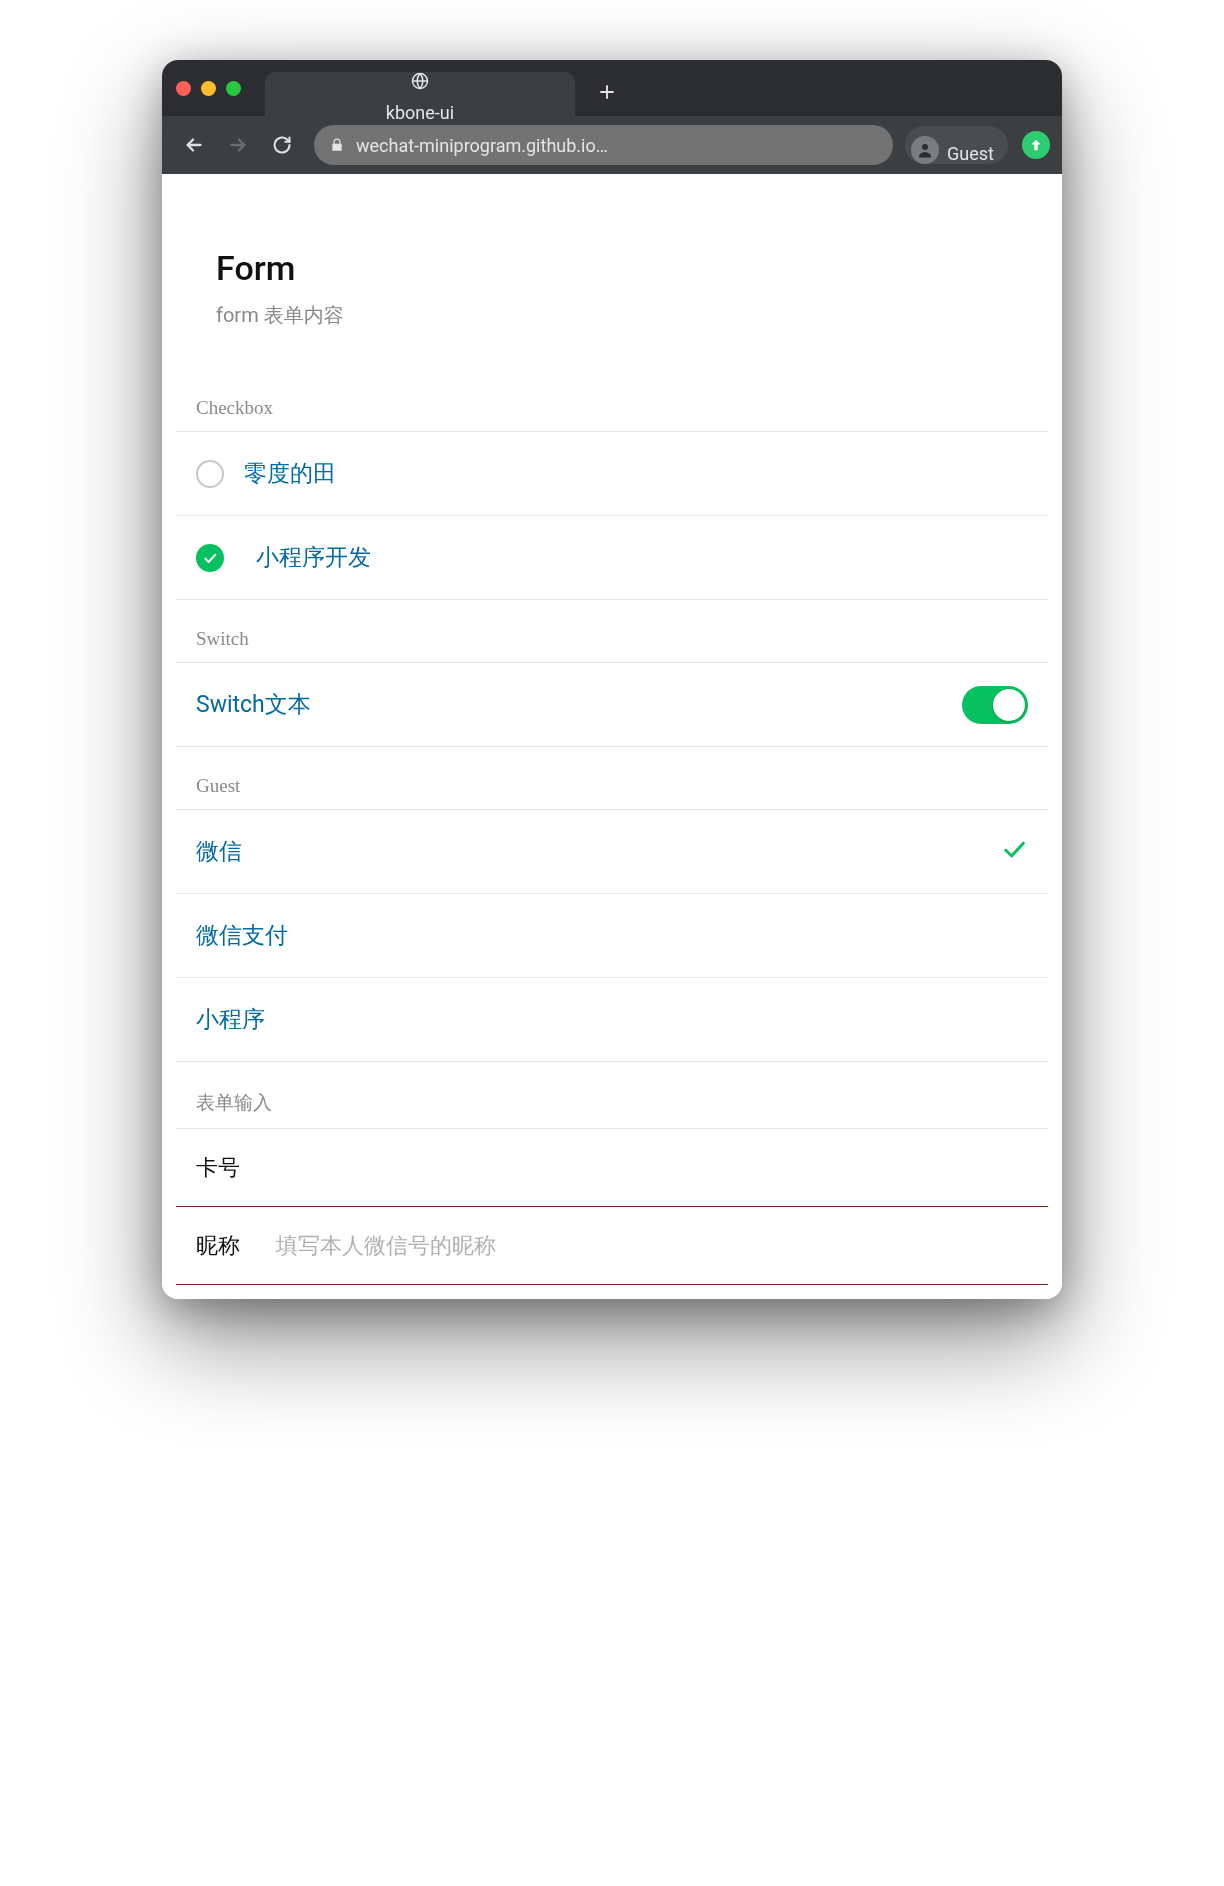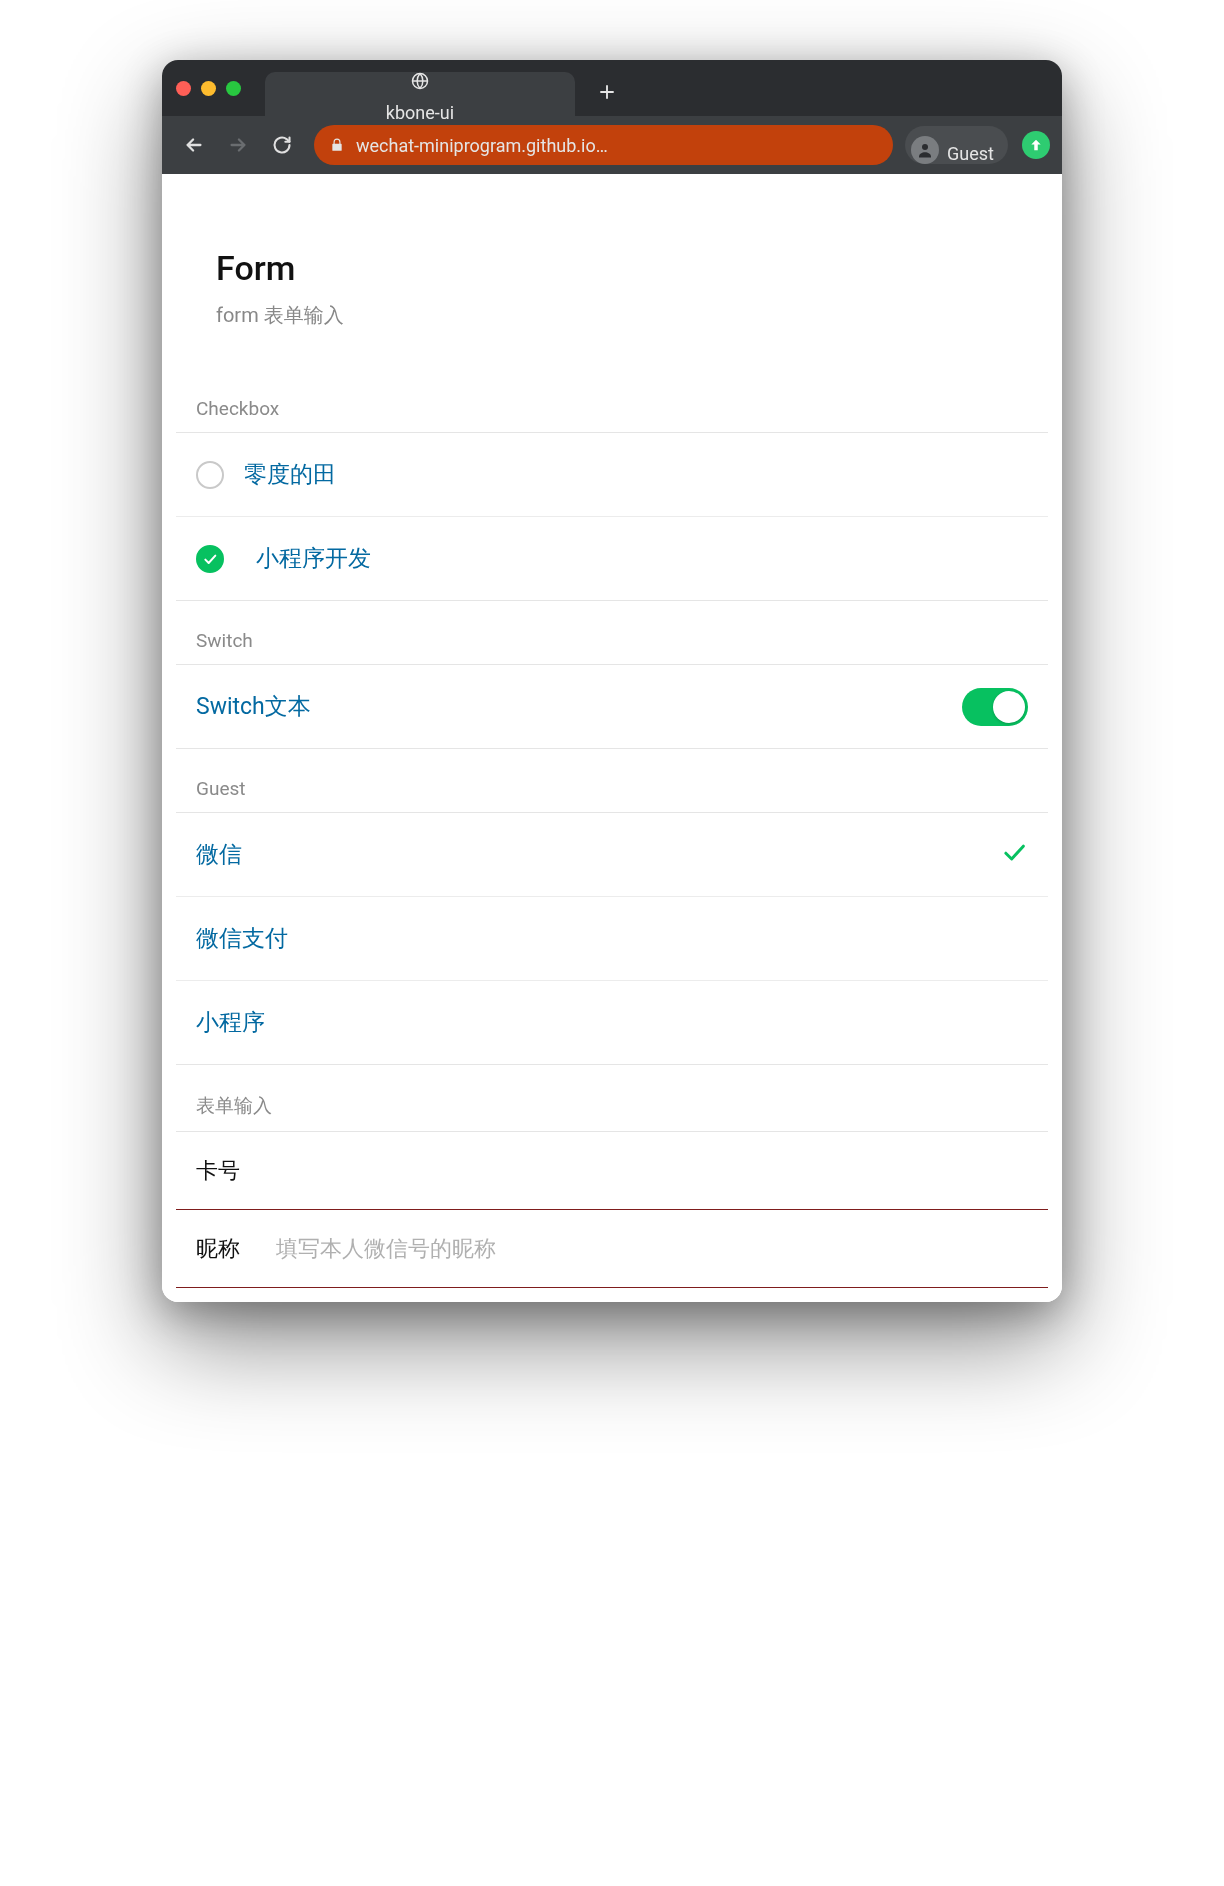--- a/index.html
+++ b/index.html
@@ -95,21 +95,21 @@
       display: inline-flex;
       align-items: center;
       justify-content: center;
       color: #e0e0e0;
       border-radius: 20px;
       cursor: pointer;
     }
     .nav-btn.disabled { color: #6a6d70; }
     .addr {
       flex: 1;
-      background: #c2410c;
+      background: #737373;
       height: 40px;
       border-radius: 20px;
       display: flex;
       align-items: center;
       padding: 0 16px;
       gap: 10px;
       color: #e5e5e5;
       font-size: 18px;
       margin: 0 8px;
       overflow: hidden;
@@ -161,20 +161,21 @@
       margin-bottom: 14px;
     }
     .page-desc {
       font-size: 20px;
       color: #888;
     }
     .section-label {
       font-size: 19px;
       color: #8a8a8a;
       padding: 28px 20px 12px 20px;
+      font-family: Liberation Serif, serif;
     }
     .cells {
       border-top: 1px solid #e5e5e5;
     }
     .cell {
       display: flex;
       align-items: center;
       padding: 0 20px;
       min-height: 84px;
       border-bottom: 1px solid #ececec;
@@ -311,21 +312,21 @@
     <div class="ext-btn">
       <svg width="14" height="14" viewBox="0 0 24 24" fill="#fff">
           <path d="M12 3l8 8h-5v10h-6V11H4l8-8z"></path>
         </svg>
     </div>
   </div>
 
   <div class="page">
     <div class="header">
       <div class="page-title">Form</div>
-      <div class="page-desc">form 表单输入</div>
+      <div class="page-desc">form 表单内容</div>
     </div>
 
     <div class="section-label">Checkbox</div>
     <div class="cells">
       <div class="cell">
         <span class="checkbox-circle">
           
         </span>
         <span class="cell-text">零度的田</span>
       </div>

